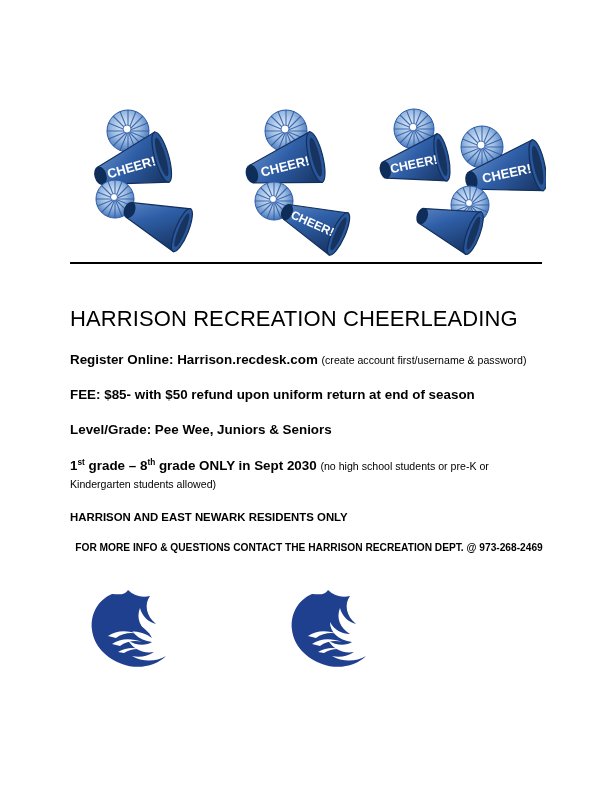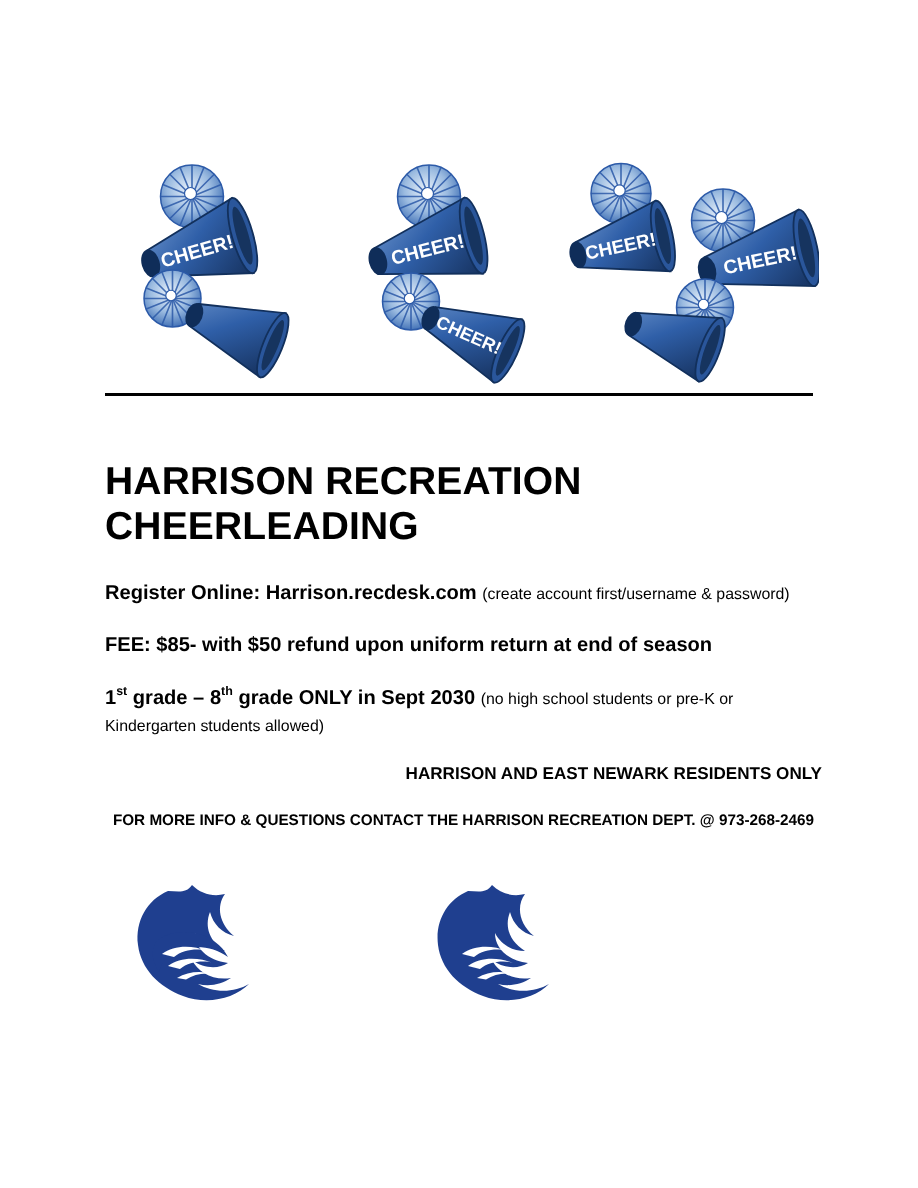--- a/index.html
+++ b/index.html
@@ -47,22 +47,22 @@
   .cheer-unit.u3 { left: 296px; top: 2px; }
 
   
   .content {
     position: absolute;
     left: 70px;
     top: 306px;
     width: 478px;
   }
   .title {
-    font-size: 26px;
-    font-weight: bold;
+    font-size: 22px;
+    font-weight: normal;
     letter-spacing: 0.1px;
     margin: 0 0 20px 0;
     line-height: 1.15;
   }
   .line {
     font-size: 13.4px;
     font-weight: bold;
     margin: 0 0 17px 0;
     line-height: 1.35;
   }
@@ -71,21 +71,20 @@
     font-weight: normal;
   }
   .line sup {
     font-size: 62%;
     vertical-align: super;
     line-height: 0;
   }
   .line.residents {
     font-size: 11.4px;
     margin-bottom: 16px;
-    text-align: right;
   }
   .line.contact {
     font-size: 10.2px;
     margin-bottom: 0;
     text-align: center;
   }
 
   
   .logos {
     position: absolute;
@@ -252,20 +251,21 @@
 
     <h1 class="title">HARRISON RECREATION CHEERLEADING</h1>
 
 
     <p class="line">
       <span>Register Online: Harrison.recdesk.com </span><span class="small">(create account first/username &amp; password)</span>
     </p>
 
     <p class="line">FEE: $85- with $50 refund upon uniform return at end of season</p>
 
+    <p class="line">Level/Grade: Pee Wee, Juniors &amp; Seniors</p>
 
     <p class="line">
       <span>1</span><sup>st</sup><span> grade – 8</span><sup>th</sup><span> grade ONLY in Sept 2030 </span><span class="small">(no high school students or pre-K or Kindergarten students allowed)</span>
     </p>
 
     <p class="line residents">HARRISON AND EAST NEWARK RESIDENTS ONLY</p>
 
     <p class="line contact">FOR MORE INFO &amp; QUESTIONS CONTACT THE HARRISON RECREATION DEPT. @ 973-268-2469</p>
   </div>
 

